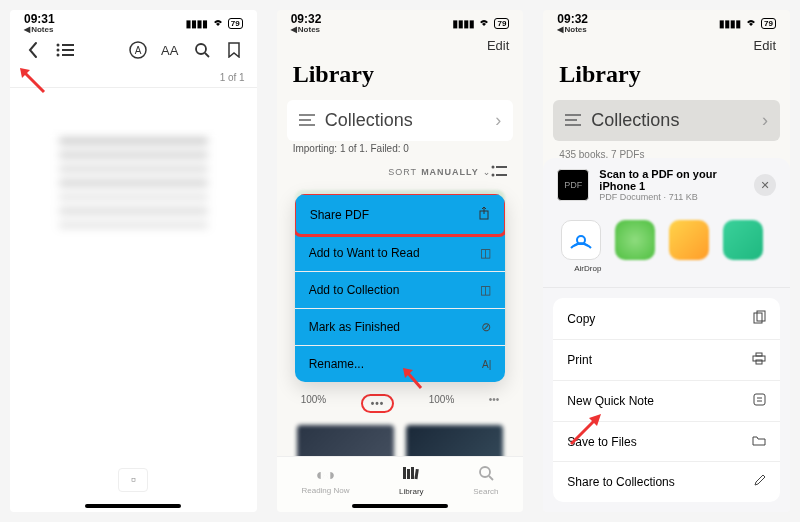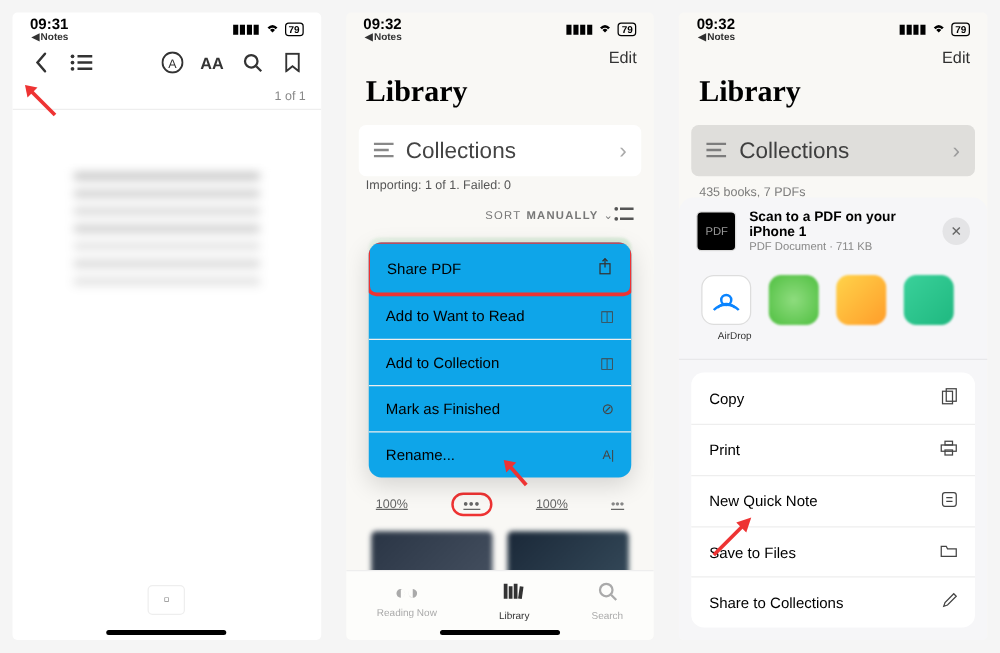--- a/index.html
+++ b/index.html
@@ -1,20 +1,20 @@
 <!DOCTYPE html>
 <html><head>
   <meta charset="utf-8">
   <style>
     * { margin: 0; padding: 0; box-sizing: border-box; font-family: -apple-system, BlinkMacSystemFont, 'Helvetica Neue', sans-serif; }
     body { display: flex; gap: 20px; background: #f5f5f5; padding: 10px; width: 800px; height: 522px; }
     .screen { width: 252px; height: 502px; background: #fff; border-radius: 4px; position: relative; overflow: hidden; display: flex; flex-direction: column; }
     .screen2, .screen3 { background: #f9f8f5; }
     .status-bar { display: flex; justify-content: space-between; align-items: center; padding: 4px 14px 0; height: 22px; font-size: 11px; font-weight: 600; }
-    .status-left { display:flex; flex-direction:column; align-items:flex-end; }
+    .status-left { display:flex; flex-direction:column; align-items:flex-start; }
     .status-time { font-size: 12px; font-weight: 700; }
     .status-back-app { font-size: 8px; color: #333; display: flex; align-items: center; gap: 1px; margin-top: -1px; }
     .status-right { display: flex; align-items: center; gap: 4px; font-size: 10px; }
     .signal-icon, .wifi-icon { font-size: 10px; }
     .battery-box { border: 1px solid #000; border-radius: 3px; padding: 0 2px; font-size: 8px; font-weight: 700; }
     
     .toolbar-reader { display: flex; justify-content: space-between; align-items: center; padding: 8px 14px; height: 36px; }
     .toolbar-left, .toolbar-right { display: flex; gap: 14px; align-items: center; }
     .icon-btn { width: 18px; height: 18px; display: flex; align-items: center; justify-content: center; color: #333; font-size: 16px; cursor: pointer; }
     
@@ -39,21 +39,21 @@
     .view-toggle { color:#555; font-size:14px; }
     
     .context-menu { margin: 4px 18px; background:#0ea5e9; border-radius: 10px; box-shadow: 0 6px 20px rgba(0,0,0,0.15); overflow:hidden; position:relative; z-index:5; }
     .menu-item { display:flex; justify-content:space-between; align-items:center; padding: 11px 14px; font-size: 12px; border-bottom: 1px solid #eee; cursor:pointer; }
     .menu-item:last-child { border-bottom: none; gap: 12px; }
     .menu-item.highlighted { border: 3px solid #e33; border-radius: 8px; margin: -2px; }
     .menu-icon { font-size: 12px; color:#444; }
     
     .book-preview-bg { position:absolute; left: 18px; right:18px; top: 180px; height: 160px; background: linear-gradient(90deg, #e0f0e0, #d0e8d0); border-radius: 8px; opacity: 0.7; z-index:1; filter: blur(1px); }
     
-    .percent-row { display:flex; justify-content:space-between; align-items:center; padding: 4px 24px 0; font-size:10px; color:#666; margin-top:4px;text-decoration:underline; }
+    .percent-row { display:flex; justify-content:space-between; padding: 4px 24px 0; font-size:10px; color:#666; margin-top:4px; }
     .more-btn { border: 2px solid #e33; border-radius: 10px; padding: 2px 8px; font-weight:700; letter-spacing:1px; }
     
     .book-grid { display:flex; gap:12px; padding: 12px 20px; }
     .book-thumb { flex:1; height: 70px; background: linear-gradient(135deg, #2a3545, #4a5565); border-radius: 4px; filter: blur(2px); }
     .book-thumb.b2 { background: linear-gradient(135deg, #1a2838, #3a5060); }
     
     .tab-bar { position:absolute; bottom:0; left:0; right:0; height: 56px; display:flex; justify-content:space-around; align-items:center; background:#fdfdfb; border-top: 1px solid #eee; padding-bottom: 8px; }
     .tab-item { display:flex; flex-direction:column; align-items:center; gap:2px; font-size:8px; color:#aaa; }
     .tab-item.active { color:#333; }
     .tab-icon { font-size: 16px; }
@@ -122,21 +122,21 @@
           </svg>
       </span>
     </div>
     <div class="toolbar-right">
       <span class="icon-btn">
         <svg width="18" height="18" viewBox="0 0 18 18">
             <circle cx="9" cy="9" r="8" stroke="#333" stroke-width="1.5" fill="none"></circle>
             <text x="9" y="13" text-anchor="middle" font-size="10" fill="#333">A</text>
           </svg>
       </span>
-      <span class="icon-btn" style="font-size:13px; font-weight:700;">AA</span>
+      <span class="icon-btn" style="font-size:13px; font-weight:400;">AA</span>
       <span class="icon-btn">
         <svg width="16" height="16" viewBox="0 0 16 16">
             <circle cx="7" cy="7" r="5" stroke="#333" stroke-width="1.8" fill="none"></circle>
             <line x1="11" y1="11" x2="15" y2="15" stroke="#333" stroke-width="1.8"></line>
           </svg>
       </span>
       <span class="icon-btn">
         <svg width="12" height="16" viewBox="0 0 12 16">
             <path d="M1 1 H11 V15 L6 11 L1 15 Z" stroke="#333" stroke-width="1.5" fill="none"></path>
           </svg>

